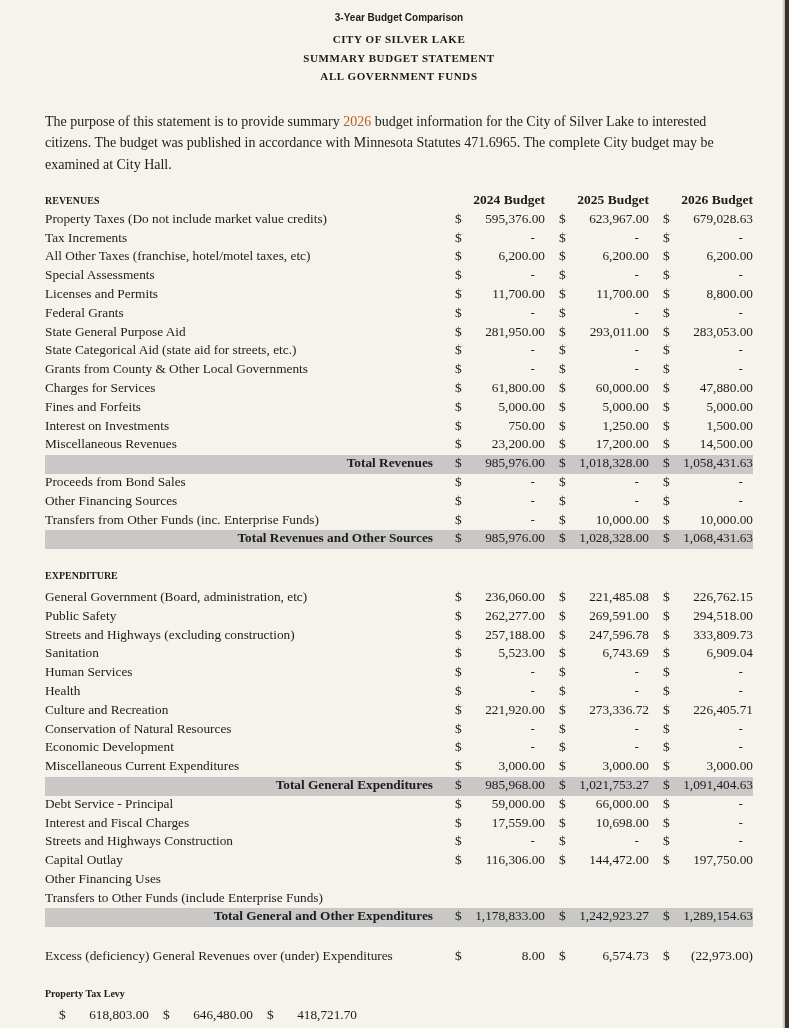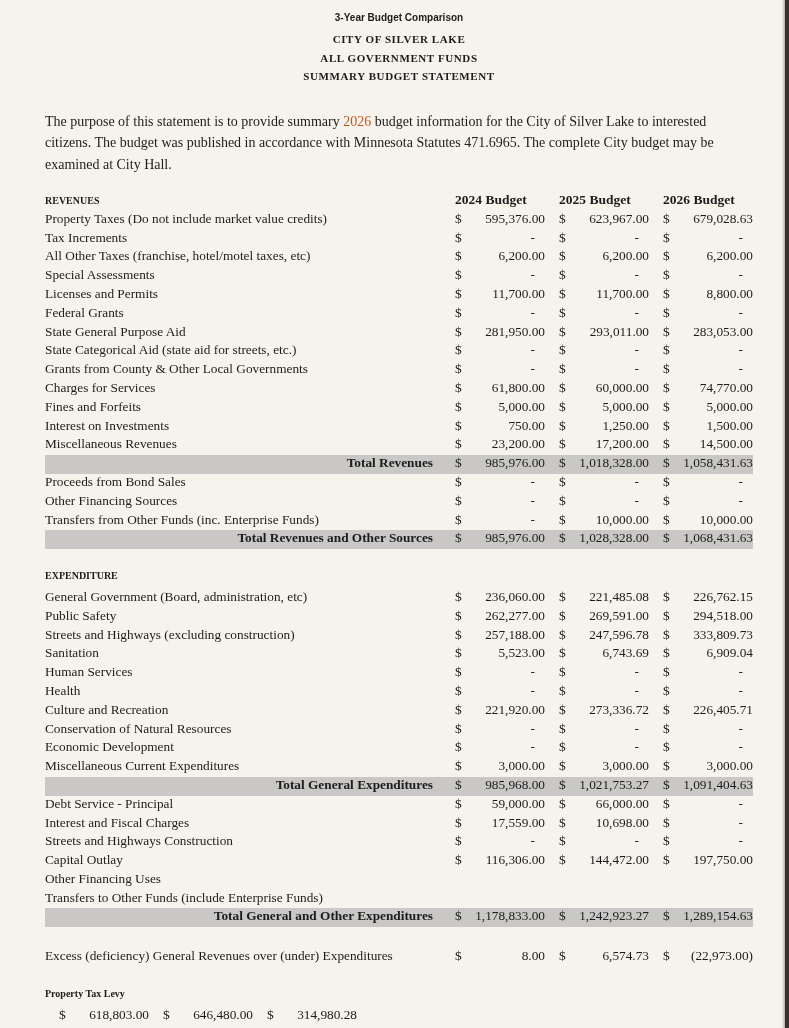--- a/index.html
+++ b/index.html
@@ -34,35 +34,35 @@
   .accent-year { color: var(--accent_year, #bf5a1e); }
   .table { margin-top:17px; }
   .trow { display:flex; align-items:baseline; min-height:18.8px; font-size:13.3px; }
   .lab { flex:1; padding-right:4px; white-space:nowrap; overflow:hidden; }
   .money { width:104px; display:flex; justify-content:space-between; padding-left:14px; flex:none; }
   .dol { }
   .val { text-align:right; }
   .val.dash { padding-right:10px; }
   .colhead-cell {
     width:104px; padding-left:14px; flex:none;
-    text-align:left; font-weight:bold; font-size:13.5px;
+    text-align:right; font-weight:bold; font-size:13.5px;
   }
   .colhead .lab, .section .lab { font-weight:bold; font-size:10px; }
   .total { background: var(--total_bar, #c9c8c6); }
   .total .lab { text-align:right; font-weight:bold; padding-right:8px; }
   .spacer { height:21px; }
 </style>
 </head>
 <body style="--paper: #f6f3ec; --accent_year: #bf5a1e; --total_bar: #c9c8c6;">
 
 <div class="page">
   <div class="topline">3-Year Budget Comparison</div>
   <div class="title">CITY OF SILVER LAKE</div>
+  <div class="title">SUMMARY BUDGET STATEMENT</div>
   <div class="title">ALL GOVERNMENT FUNDS</div>
-  <div class="title">SUMMARY BUDGET STATEMENT</div>
 
   <p class="intro"><span>The purpose of this statement is to provide summary </span><span class="accent-year">2026</span><span> budget information for the City of Silver Lake to interested citizens. The budget was published in accordance with Minnesota Statutes 471.6965. The complete City budget may be examined at City Hall.</span></p>
 
   <div class="table">
       <div class="trow colhead">
         <div class="lab">REVENUES</div>
         <div class="colhead-cell">2024 Budget</div>
         <div class="colhead-cell">2025 Budget</div>
         <div class="colhead-cell">2026 Budget</div>
       </div>
@@ -206,21 +206,21 @@
         <div class="money">
           <div class="dol">$</div>
           <div class="val">61,800.00</div>
         </div>
         <div class="money">
           <div class="dol">$</div>
           <div class="val">60,000.00</div>
         </div>
         <div class="money">
           <div class="dol">$</div>
-          <div class="val">74,770.00</div>
+          <div class="val">47,880.00</div>
         </div>
       </div>
       <div class="trow item">
         <div class="lab">Fines and Forfeits</div>
         <div class="money">
           <div class="dol">$</div>
           <div class="val">5,000.00</div>
         </div>
         <div class="money">
           <div class="dol">$</div>
@@ -610,20 +610,20 @@
         <div class="money">
           <div class="dol">$</div>
           <div class="val">618,803.00</div>
         </div>
         <div class="money">
           <div class="dol">$</div>
           <div class="val">646,480.00</div>
         </div>
         <div class="money">
           <div class="dol">$</div>
-          <div class="val">314,980.28</div>
+          <div class="val">418,721.70</div>
         </div>
       </div>
     </div>
 </div>
 
 <div class="scan-edge-soft"></div>
 <div class="scan-edge"></div>
 
 </body></html>

